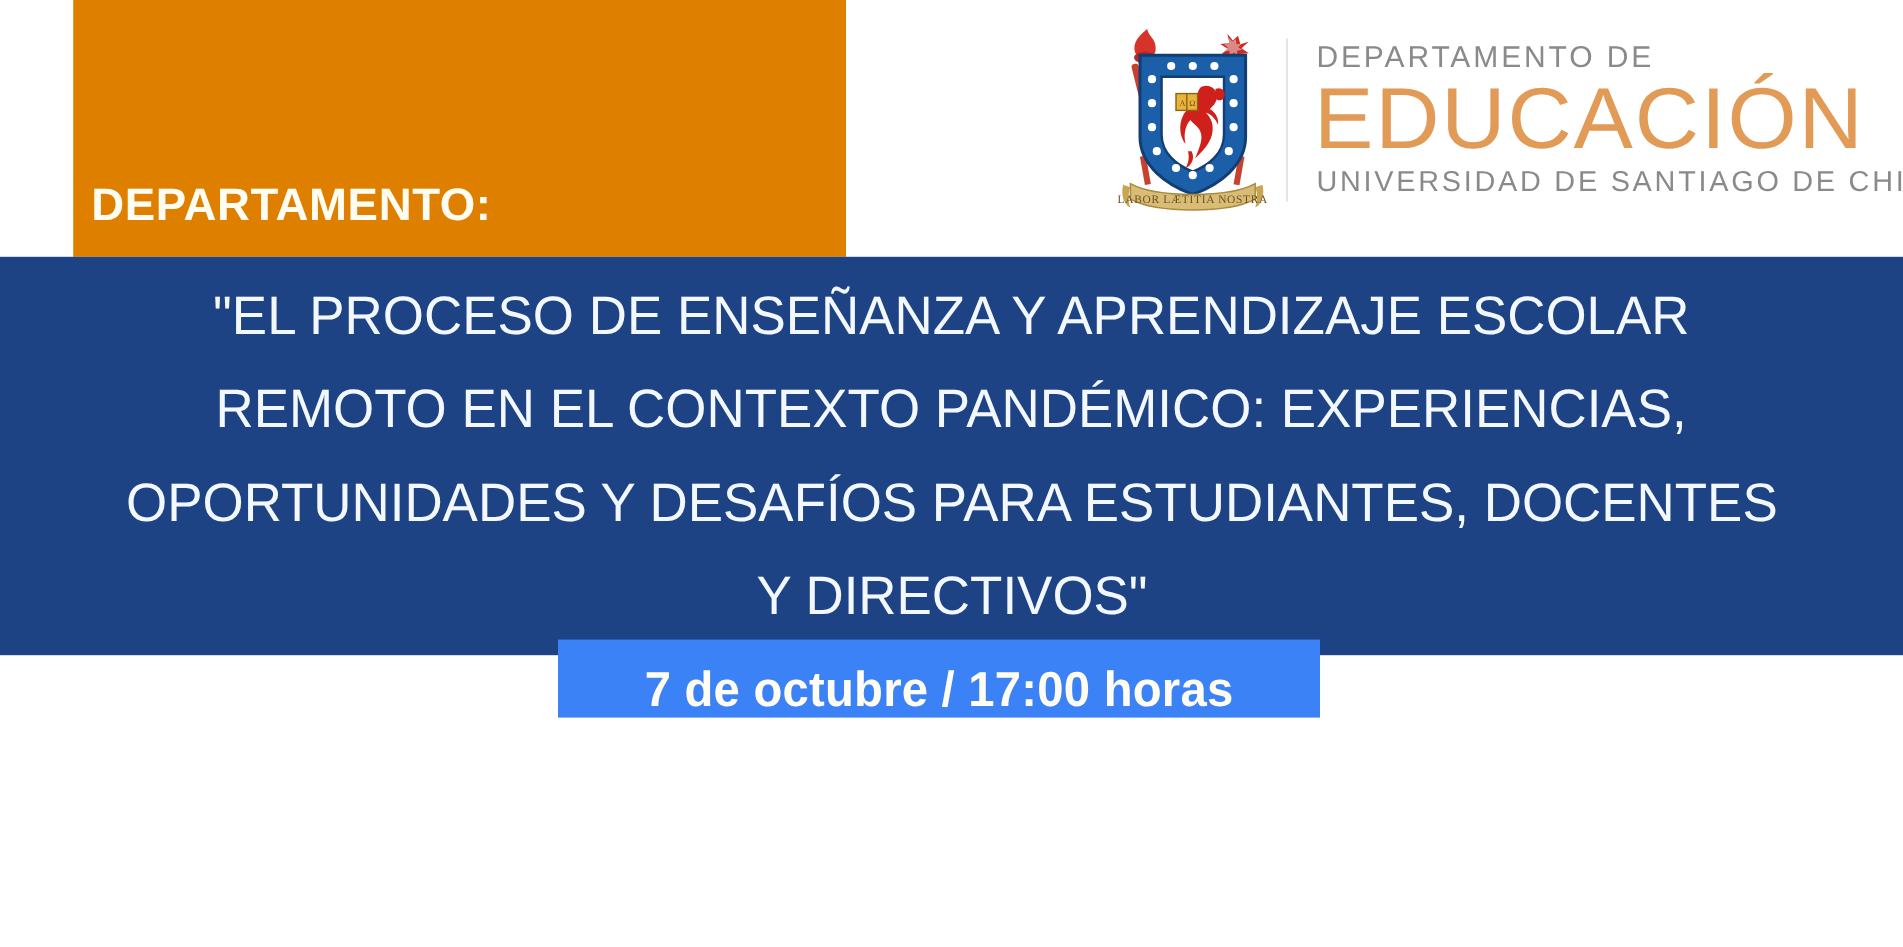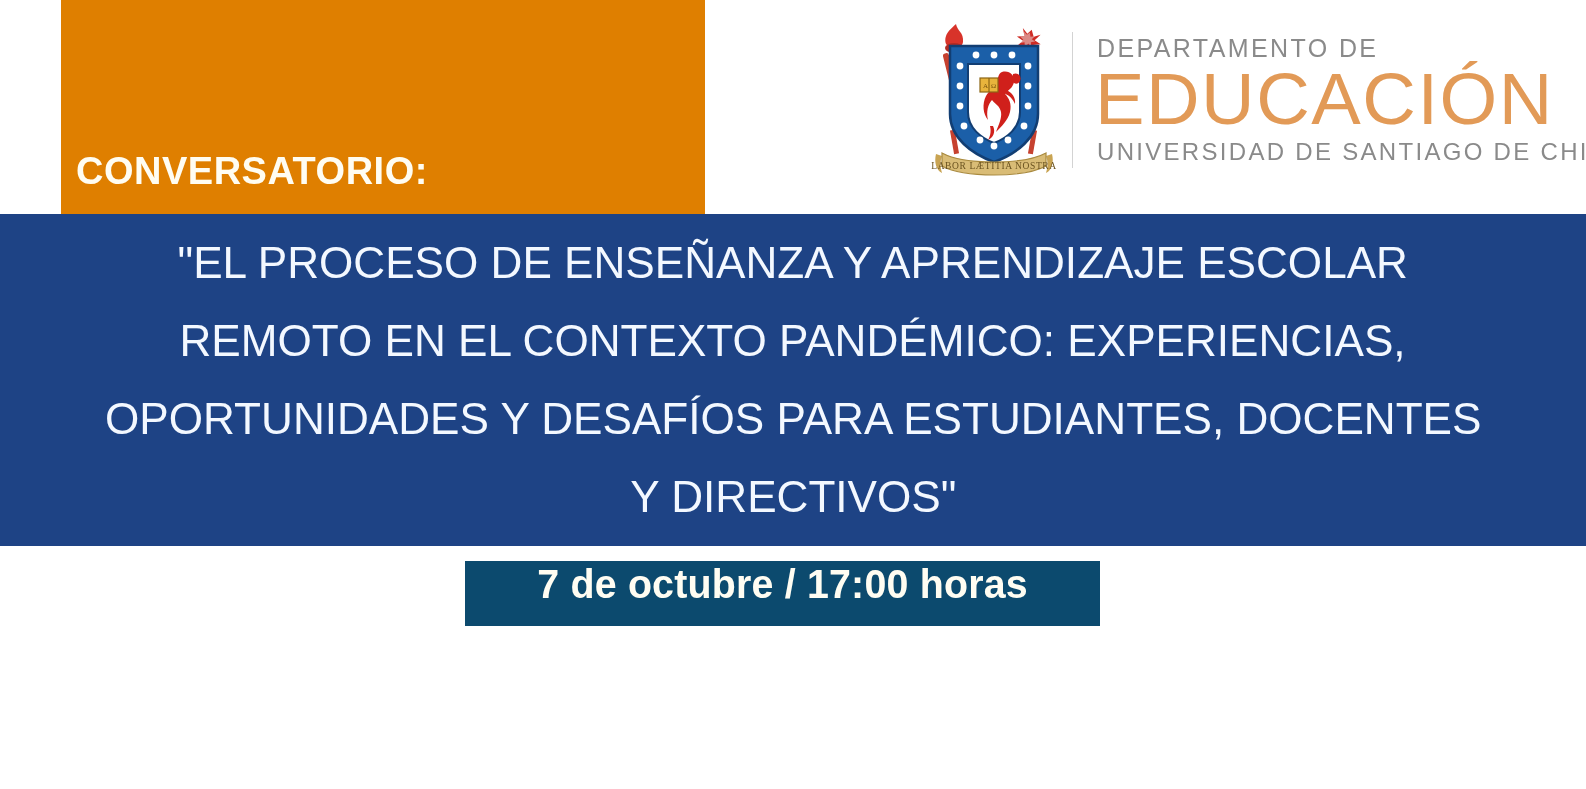--- a/index.html
+++ b/index.html
@@ -117,26 +117,26 @@
     letter-spacing: 0px;
     white-space: nowrap;
     text-align: center;
     transform: scaleX(0.98);
   }
 
   
   .date-badge {
     position: absolute;
     left: 465px;
-    top: 561px;
+    top: 533px;
     width: 635px;
     height: 65px;
-    background: #0c4a6e;
-    display: flex;
-    align-items: flex-start;
+    background: #3b82f6;
+    display: flex;
+    align-items: flex-end;
     justify-content: center;
   }
   .date-text {
     color: #FFFDF2;
     font-size: 41px;
     font-weight: 700;
     letter-spacing: 0.2px;
     white-space: nowrap;
     transform: scaleX(0.96);
   }
@@ -148,21 +148,21 @@
     top: 628px;
     width: 1586px;
     height: 161px;
     background: #ffffff;
   }
 </style>
 </head>
 <body>
 
 <div class="orange-block"></div>
-<div class="conversatorio">CONVERSATORIO:</div>
+<div class="conversatorio">DEPARTAMENTO:</div>
 
 <div class="logo">
 
   <div class="crest-wrap">
     <svg width="128" height="156" viewBox="0 0 128 156" xmlns="http://www.w3.org/2000/svg">
 
       <g>
         <rect x="23" y="30" width="6" height="88" rx="2.5" fill="#C6412F" transform="rotate(-14 26 74)"></rect>
         <path d="M16 22 C13 12, 22 6, 26 2 C27 9, 34 10, 33 20 C32 27, 22 30, 16 22 Z" fill="#D8332A"></path>
         <ellipse cx="24" cy="26" rx="9" ry="5" fill="#B22A22"></ellipse>

